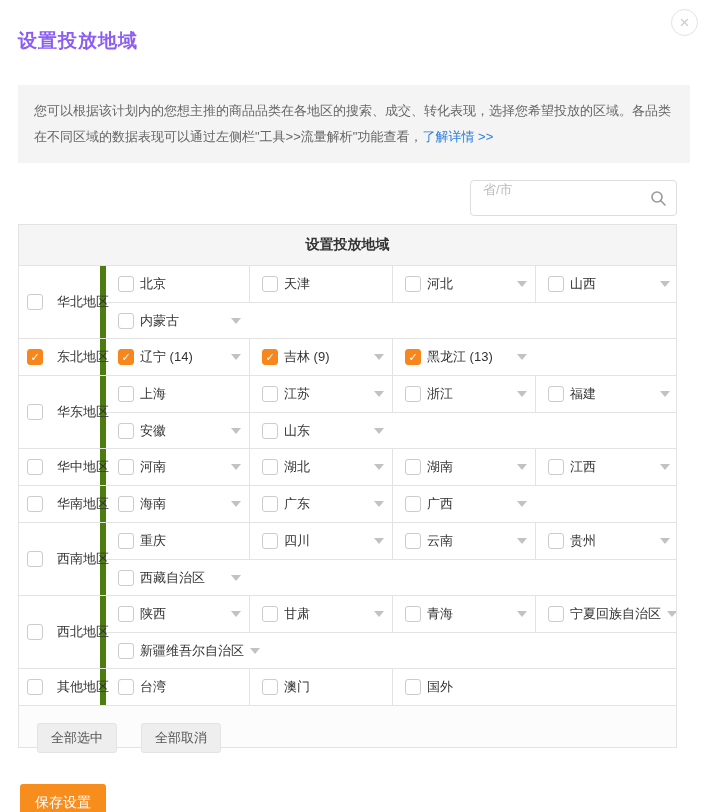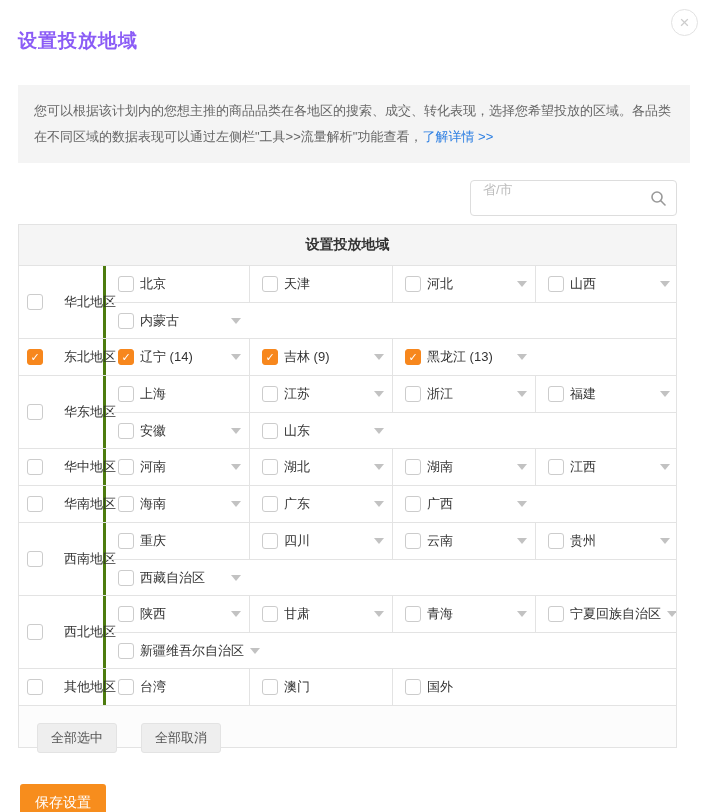--- a/index.html
+++ b/index.html
@@ -16,21 +16,21 @@
   .search-row { margin-top:17px; width:659px; display:flex; justify-content:flex-end; }
   .search-box { position:relative; width:207px; height:36px; }
   .search-box input { width:100%; height:100%; border:1px solid #ddd; border-radius:4px; padding:0 36px 17px 12px; font-size:13px; color:#333; outline:none; font-family:inherit; }
   .search-box input::placeholder { color:#bbb; }
   .search-icon { position:absolute; right:11px; top:10px; width:16px; height:16px; }
 
   .region-table { margin-top:8px; width:659px; border:1px solid #e3e3e3; font-size:13px; }
   .grid-header { height:40px; background:#f5f5f5; display:flex; align-items:center; justify-content:center; font-size:14px; font-weight:bold; color:#333; }
 
   .region-row { display:flex; border-top:1px solid #e3e3e3; }
-  .region-label-cell { width:87px; flex-shrink:0; display:flex; align-items:center; gap:21px; padding-left:8px; border-right:3px solid #4d7c0f; }
+  .region-label-cell { width:87px; flex-shrink:0; display:flex; align-items:center; gap:14px; padding-left:8px; border-right:6px solid #4d7c0f; }
   .region-lines { flex:1; display:flex; flex-direction:column; overflow:hidden; }
   .region-line { display:flex; height:36px; align-items:center; }
   .region-line + .region-line { border-top:1px solid #e3e3e3; }
   .province-cell { min-width:143px; flex-shrink:0; height:100%; display:flex; align-items:center; gap:6px; padding:0 8px 0 12px; }
   .province-cell + .province-cell { border-left:1px solid #e3e3e3; }
   .p-label { color:#333; white-space:nowrap; }
 
   .cb { width:16px; height:16px; flex-shrink:0; border:1px solid #ccc; border-radius:3px; background:#fff; display:inline-flex; align-items:center; justify-content:center; cursor:pointer; font-size:11px; line-height:1; color:transparent; }
   .cb.on { background:#f7871d; border-color:#f7871d; color:#fff; }
 

